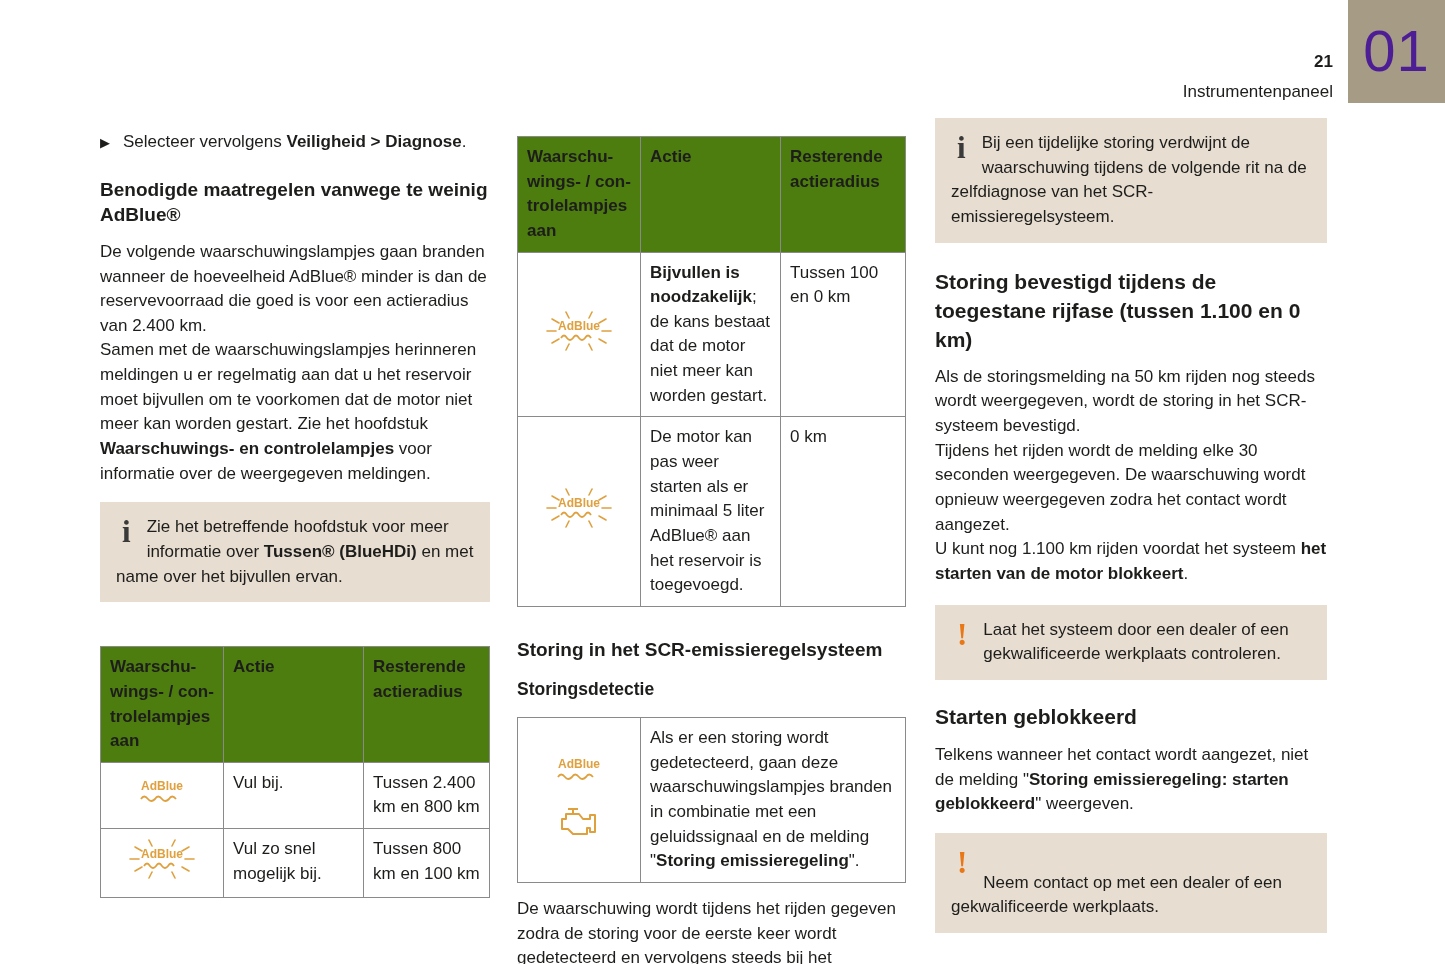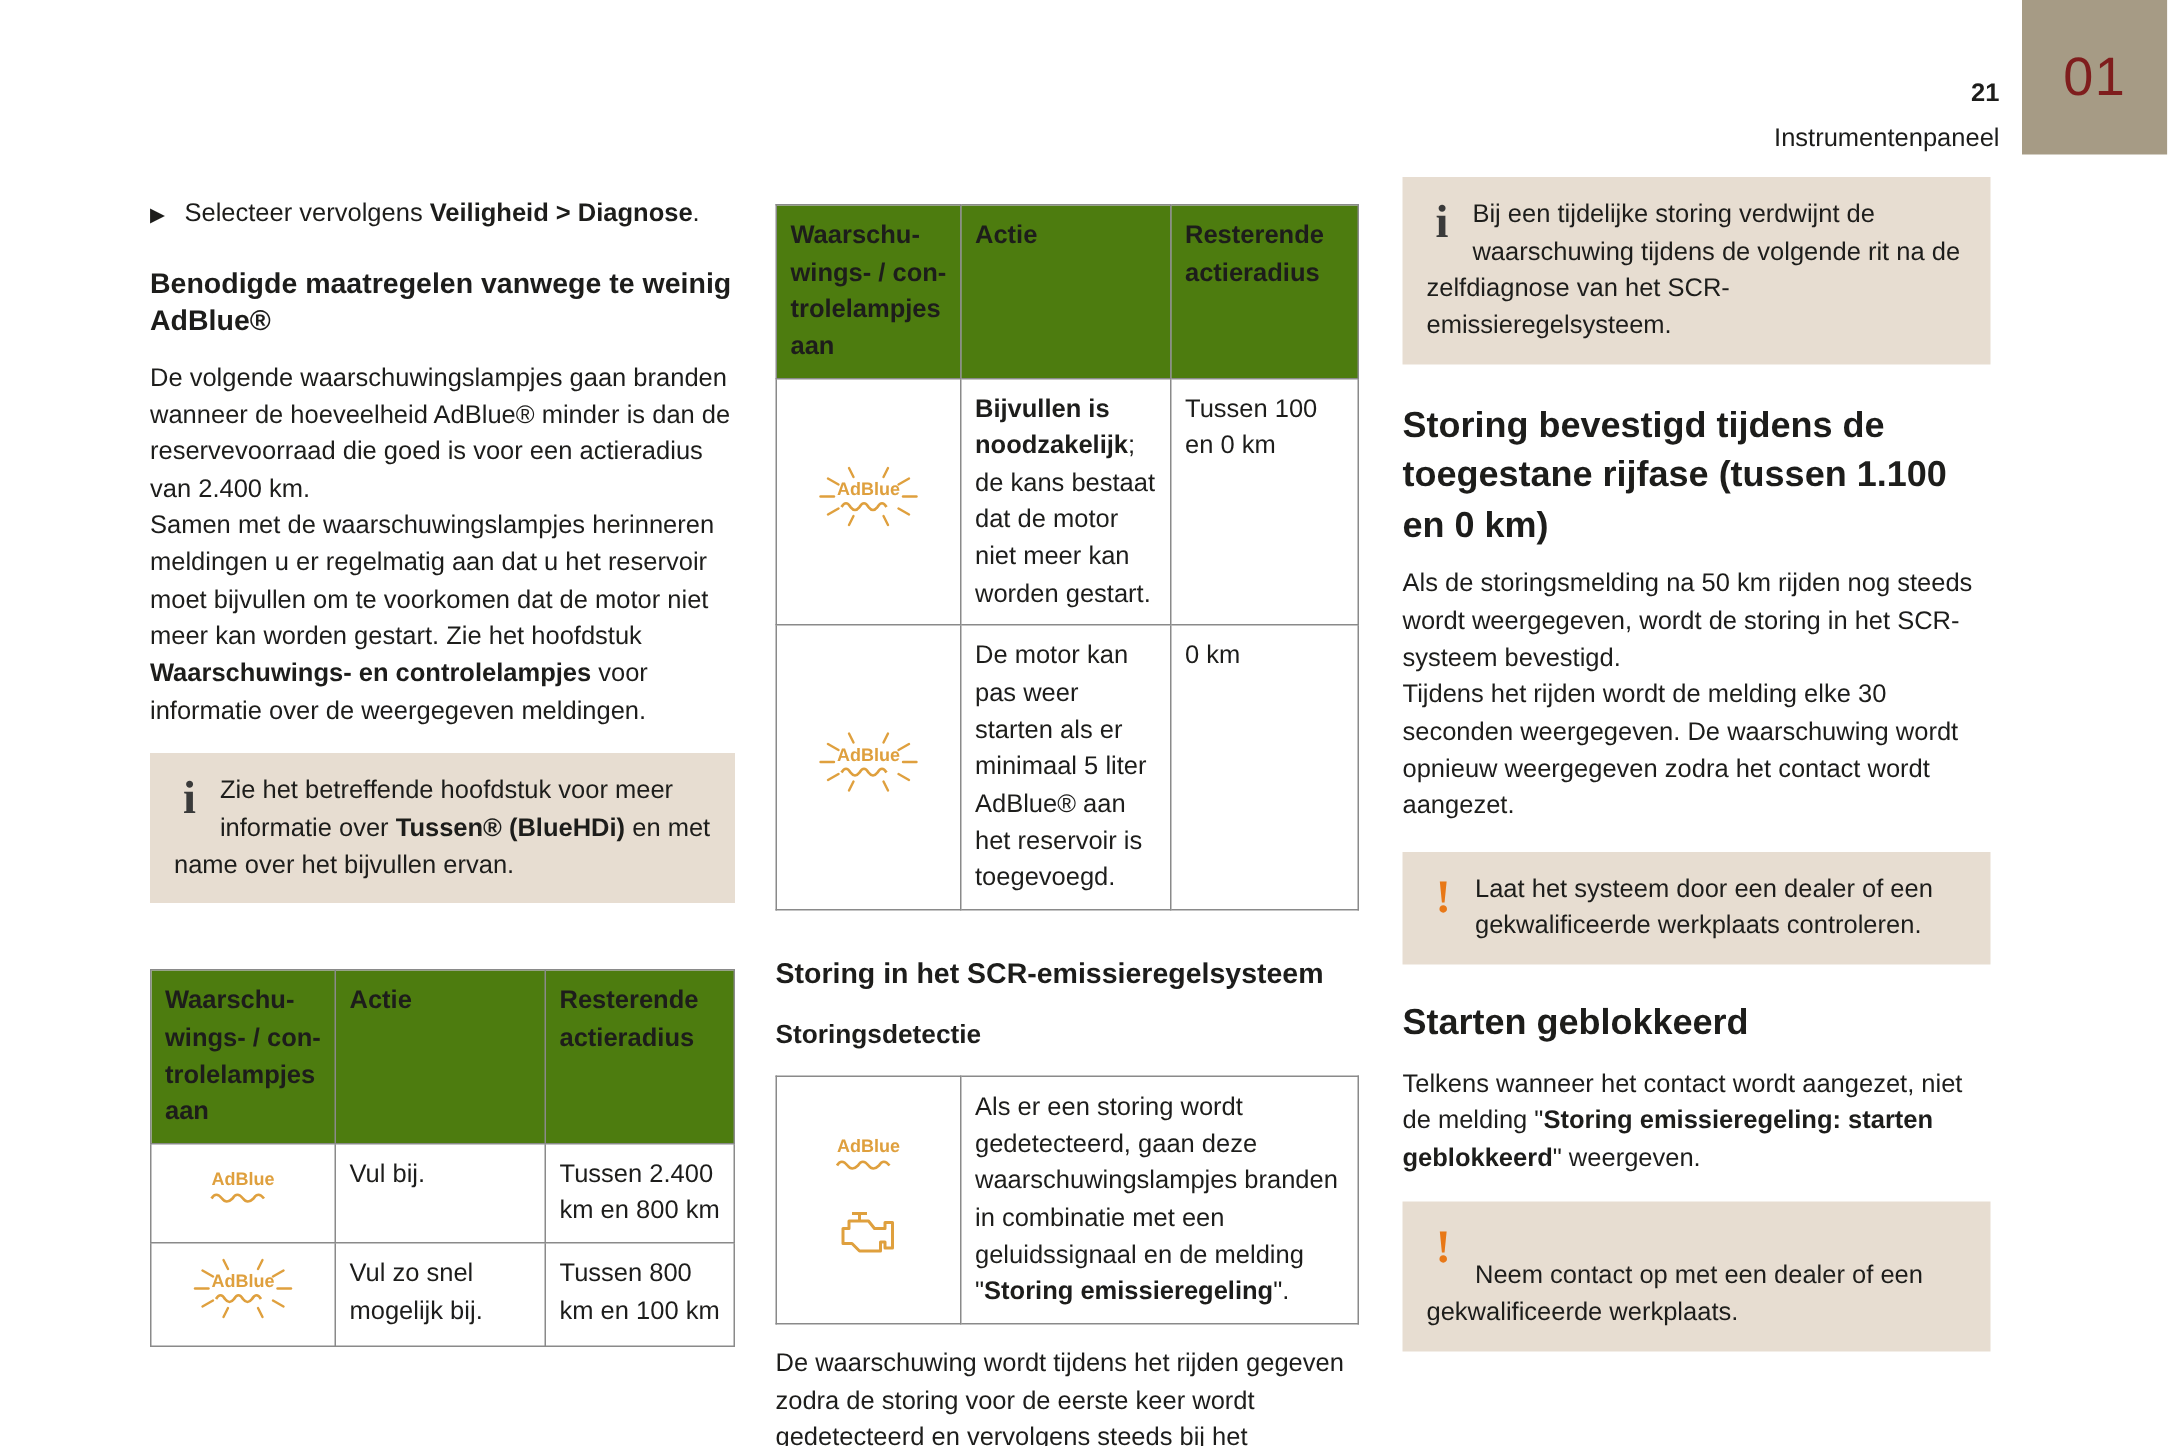--- a/index.html
+++ b/index.html
@@ -7,36 +7,36 @@
   body {
     width:1445px; height:964px; position:relative;
     font-family:"Liberation Sans", sans-serif;
     color:#1d1d1b; font-size:17px; line-height:1.45;
   }
   .page { position:absolute; inset:0; overflow:hidden; background:#fff; }
 
   
   .chapter-tab {
     position:absolute; top:0; right:0; width:97px; height:103px;
-    background:#A69B85; color:#7f1d1d;
+    background:#A69B85; color:#4c1d95;
     display:flex; align-items:center; justify-content:center;
-    font-size:36px; letter-spacing:1px;
+    font-size:58px; letter-spacing:1px;
   }
   .page-meta { position:absolute; top:50px; right:112px; text-align:right; }
   .page-number { font-weight:bold; font-size:17px; }
   .section-title { font-size:17px; margin-top:5px; }
 
   
   .col { position:absolute; }
   .col1 { left:100px; top:130px; width:390px; }
   .col2 { left:517px; top:136px; width:389px; }
   .col3 { left:935px; top:118px; width:392px; }
 
   h2 { font-size:19px; line-height:1.35; }
-  .h-lvl3 { font-size:24px; font-weight:bold; line-height:1.4; }
+  .h-lvl3 { font-size:21px; font-weight:bold; line-height:1.4; }
   p { margin:0; }
   b { font-weight:bold; }
 
   .bullet { display:flex; gap:13px; margin-bottom:10px; }
   .arrow { font-size:13px; padding-top:4px; }
 
   .c1-h2 { margin:22px 0 12px; }
 
   .beige-box {
     background:#E7DDD1; padding:13px 16px; overflow:hidden;
@@ -259,20 +259,21 @@
 
     <div class="beige-box c3-infobox">
       <span class="box-icon">i</span>
       <span>Bij een tijdelijke storing verdwijnt de waarschuwing tijdens de volgende rit na de zelfdiagnose van het SCR-emissieregelsysteem.</span>
     </div>
 
     <div class="h-lvl3 c3-h1">Storing bevestigd tijdens de toegestane rijfase (tussen 1.100 en 0 km)</div>
 
     <p>Als de storingsmelding na 50 km rijden nog steeds wordt weergegeven, wordt de storing in het SCR-systeem bevestigd.</p>
     <p>Tijdens het rijden wordt de melding elke 30 seconden weergegeven. De waarschuwing wordt opnieuw weergegeven zodra het contact wordt aangezet.</p>
+    <p><span>U kunt nog 1.100 km rijden voordat het systeem </span><b>het starten van de motor blokkeert</b><span>.</span></p>
 
     <div class="beige-box warn c3-warn1">
       <span class="box-icon">!</span>
       <span>Laat het systeem door een dealer of een gekwalificeerde werkplaats controleren.</span>
     </div>
 
     <div class="h-lvl3 c3-h2">Starten geblokkeerd</div>
 
     <p><span>Telkens wanneer het contact wordt aangezet, niet de melding "</span><b>Storing emissieregeling: starten geblokkeerd</b><span>" weergeven.</span></p>
 

